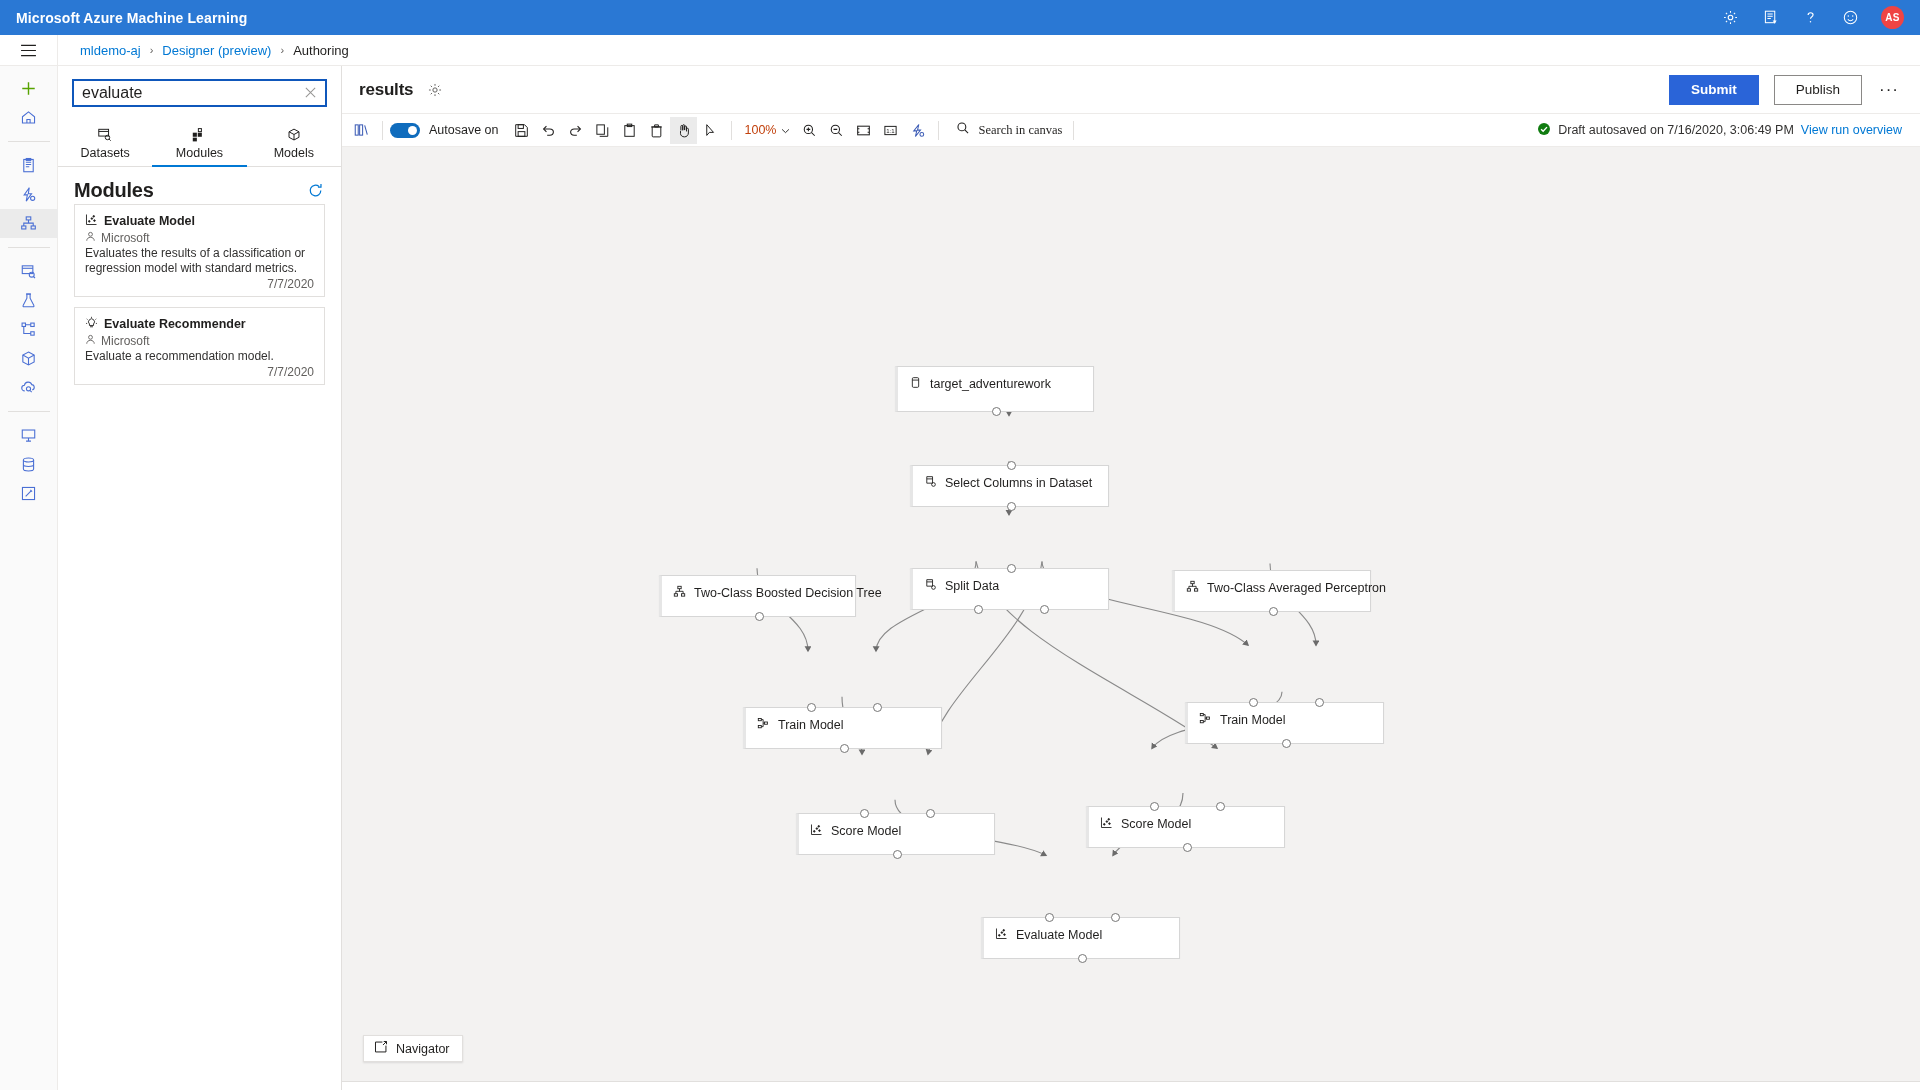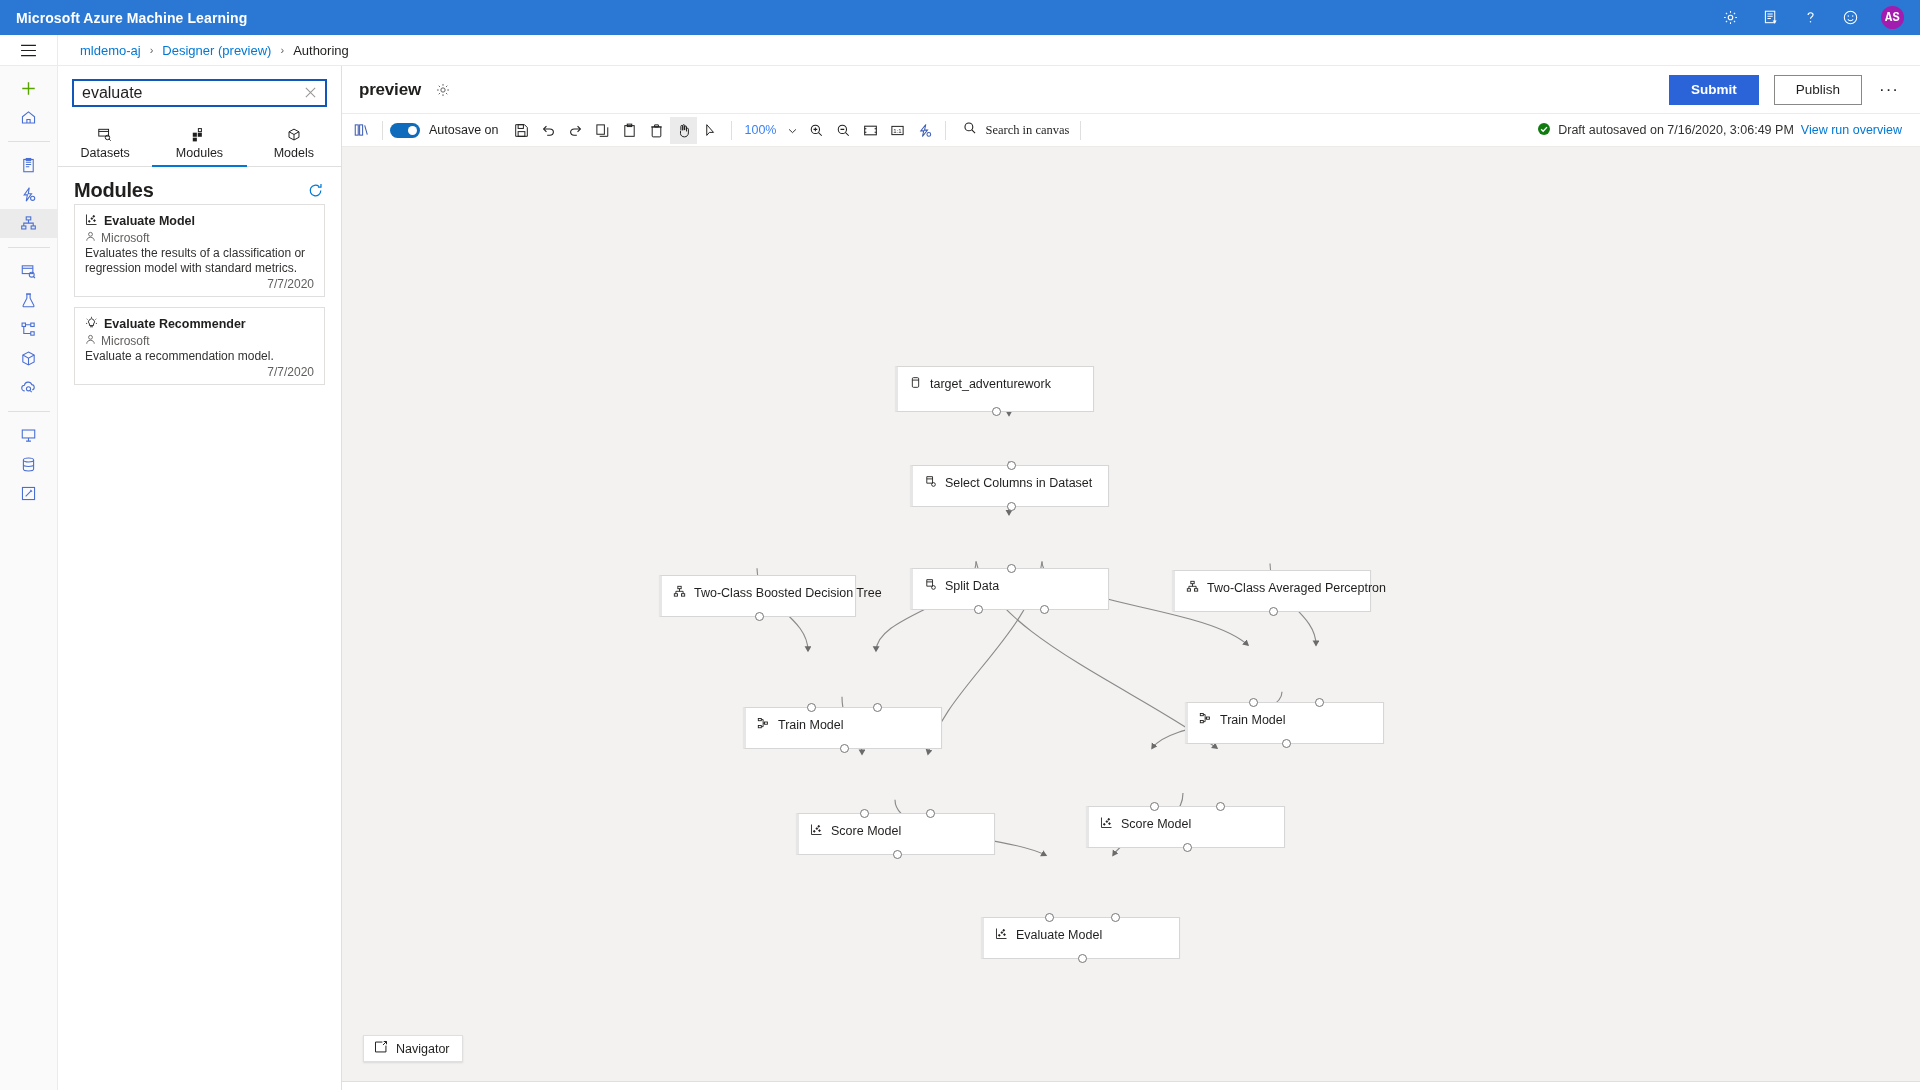--- a/index.html
+++ b/index.html
@@ -15,23 +15,23 @@
   #topbar {
     height:35px; background:#2a78d4; display:flex; align-items:center;
     padding:0 16px; color:#fff;
   }
   #topbar .brand { font-size:14px; font-weight:bold; letter-spacing:.1px; }
   #topbar .spacer { flex:1; }
   #topbar .tb-icons { display:flex; align-items:center; gap:22px; }
   #topbar .tb-icon { width:18px; height:18px; display:flex; align-items:center; justify-content:center; cursor:pointer; }
   #topbar .tb-icon svg { display:block; }
   .avatar {
-    width:23px;height:23px;border-radius:50%;background:#a21caf;color:#fff;
-    font-size:12px;font-weight:bold;display:flex;align-items:center;justify-content:center;
-    cursor:pointer; letter-spacing:.3px;font-family:Liberation Mono, monospace;
+    width:23px;height:23px;border-radius:50%;background:#ef4444;color:#fff;
+    font-size:10px;font-weight:bold;display:flex;align-items:center;justify-content:center;
+    cursor:pointer; letter-spacing:.3px;
   }
 
   
   #crumbrow {
     height:31px; display:flex; align-items:center;
     border-bottom:1px solid #edebe9; background:#fff;
   }
   #hamburger {
     width:58px; height:31px; display:flex; align-items:center; justify-content:center;
     cursor:pointer; border-right:1px solid #edebe9; align-self:stretch;
@@ -126,21 +126,21 @@
   }
   .tb { width:27px;height:27px; display:flex;align-items:center;justify-content:center; cursor:pointer; }
   .tb.on { background:#ebebeb; }
   .tbsep { width:1px;height:19px;background:#e1dfdd;margin:0 7px; }
   .toggle {
     width:30px;height:15px;border-radius:8px;background:#0f6cbd;position:relative;cursor:pointer;
     flex:0 0 30px;
   }
   .toggle::after{content:"";position:absolute;right:3px;top:3px;width:9px;height:9px;border-radius:50%;background:#fff;}
   #autosave-label { margin-left:9px; margin-right:9px; color:#201f1e; }
-  #zoomlevel { display:flex;align-items:center;gap:12px;cursor:pointer;padding:0 6px; color:#3b82f6; }
+  #zoomlevel { display:flex;align-items:center;gap:5px;cursor:pointer;padding:0 6px; color:#c2410c; }
   #canvassearch { display:flex;align-items:center;gap:8px;padding:0 4px 0 10px; cursor:pointer;font-family:Liberation Serif, serif; }
   #canvassearch span { color:#201f1e; }
   #toolbar .sp { flex:1; }
   #savestatus { display:flex;align-items:center;gap:7px;color:#323130;font-size:12.5px; padding-right:10px;}
   #savestatus a { color:#0078d4; text-decoration:none; cursor:pointer; }
 
   
   #canvas { flex:1; background:#f3f2f1; position:relative; overflow:hidden; }
   #canvas svg.edges { position:absolute; inset:0; width:100%; height:100%; pointer-events:none; }
 
@@ -415,21 +415,21 @@
         </div>
         <div class="mod-desc">Evaluate a recommendation model.</div>
         <div class="mod-date">7/7/2020</div>
       </div>
     </div>
   </div>
 
   <div id="right">
 
     <div id="titlerow">
-      <span id="pipetitle">preview</span>
+      <span id="pipetitle">results</span>
       <span id="titlegear">
         <svg width="16" height="16" viewBox="0 0 18 18" fill="none" stroke="#605e5c" stroke-width="1.1">
           <circle cx="9" cy="9" r="2.4"></circle>
           <path d="M9 2.2v2M9 13.8v2M15.8 9h-2M4.2 9h-2M13.8 4.2l-1.4 1.4M5.6 12.4l-1.4 1.4M13.8 13.8l-1.4-1.4M5.6 5.6L4.2 4.2"></path>
         </svg>
       </span>
       <div class="sp"></div>
       <button class="btn btn-primary">Submit</button>
       <button class="btn btn-default">Publish</button>
       <span id="moredots">···</span>

